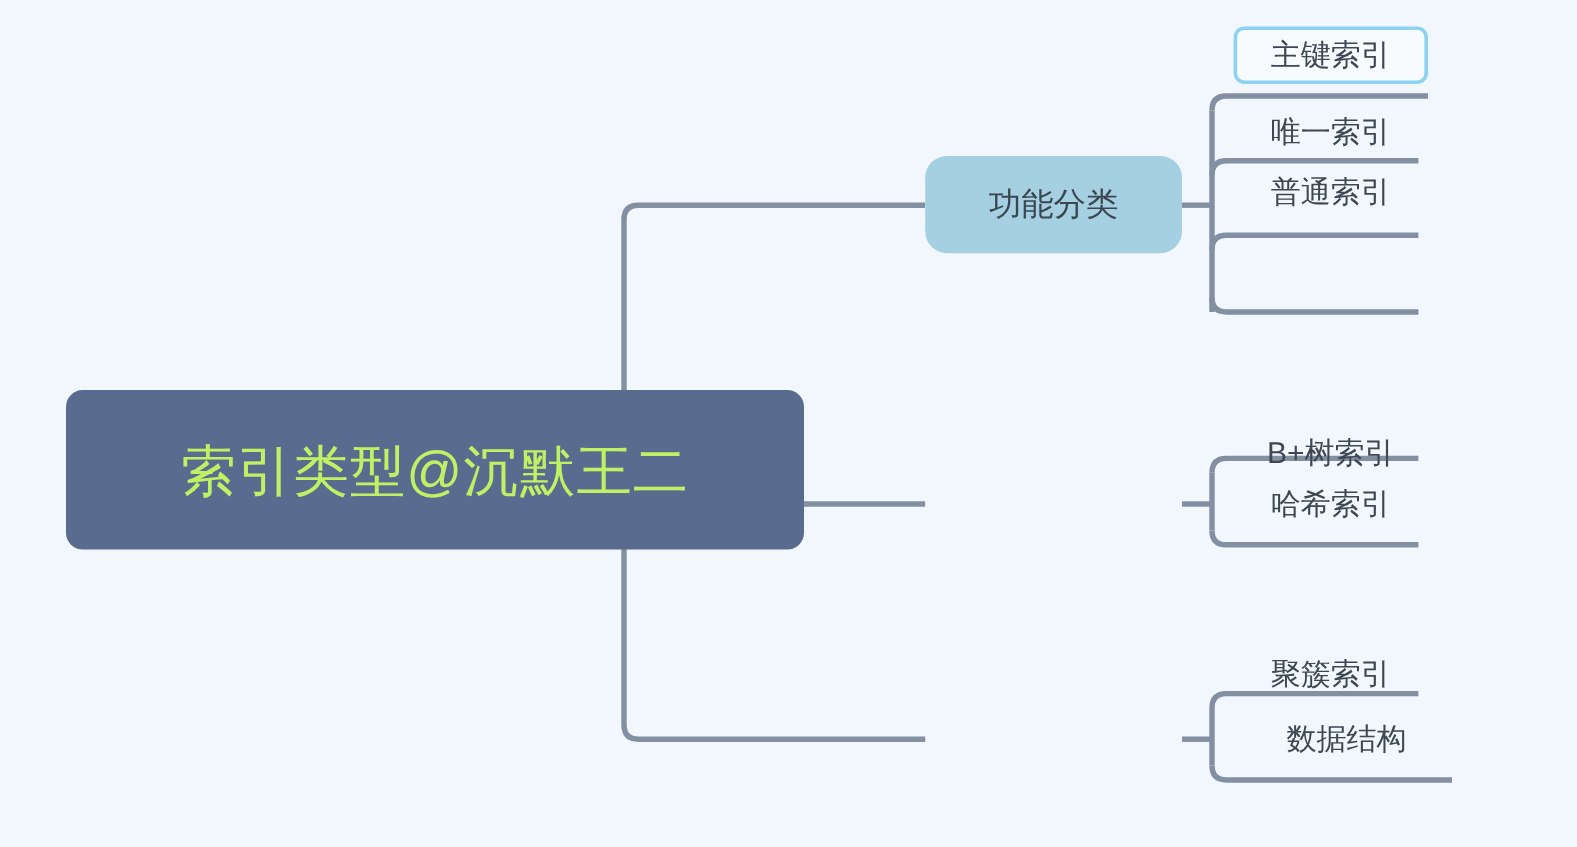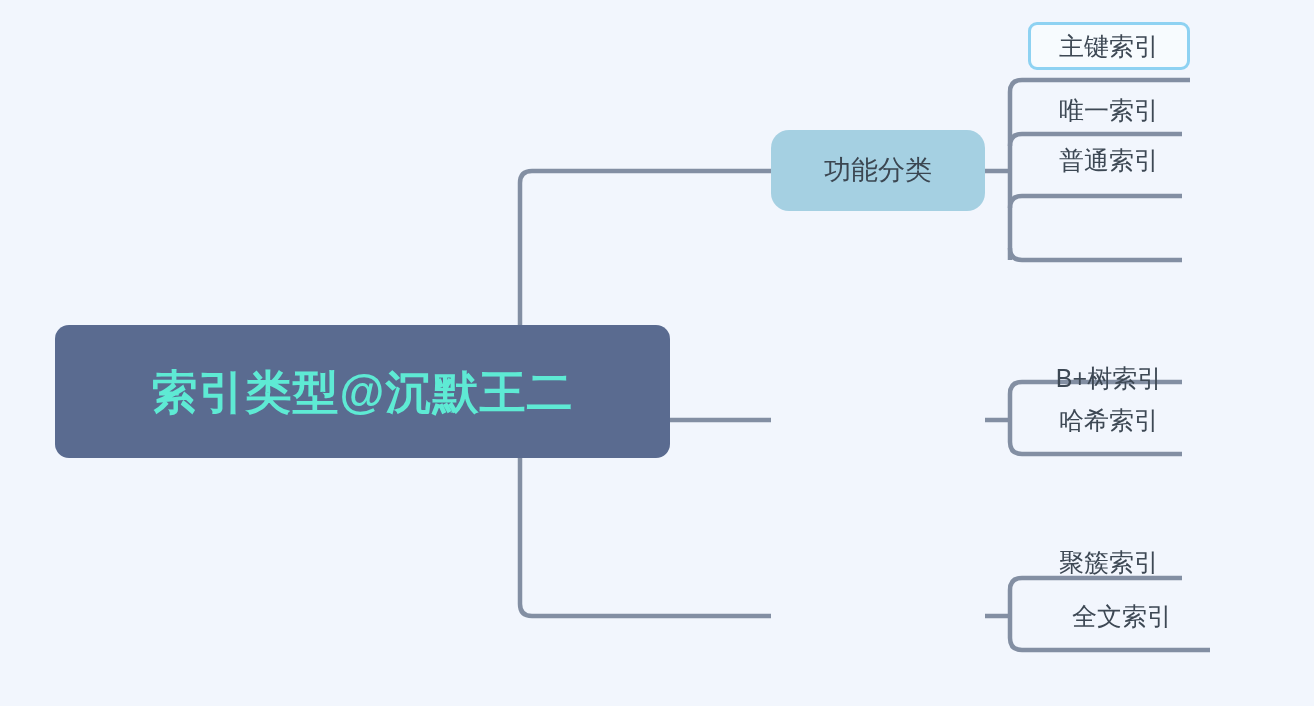--- a/index.html
+++ b/index.html
@@ -38,23 +38,23 @@
     height: 133px;
     background: #5a6b90;
     border-radius: 14px;
     display: flex;
     align-items: center;
     justify-content: center;
     box-sizing: border-box;
     z-index: 5;
   }
   .root-label {
-    color: #5eead4;
+    color: #bef264;
     font-size: 46px;
-    font-weight: bold;
+    font-weight: normal;
     letter-spacing: 1px;
     line-height: 1;
     white-space: nowrap;
     text-align: center;
   }
 
   
   .branch-node {
     position: absolute;
     width: 214px;
@@ -152,16 +152,16 @@
     <span class="leaf-label">B+树索引</span>
   </div>
   <div class="leaf-node" style="left:1030px; top:396px; width:158px;">
     <span class="leaf-label">哈希索引</span>
   </div>
 
   <div class="leaf-node" style="left:1030px; top:538px; width:158px;">
     <span class="leaf-label">聚簇索引</span>
   </div>
   <div class="leaf-node" style="left:1030px; top:592px; width:184px;">
-    <span class="leaf-label">全文索引</span>
+    <span class="leaf-label">数据结构</span>
   </div>
 
 </div>
 
 </body></html>

